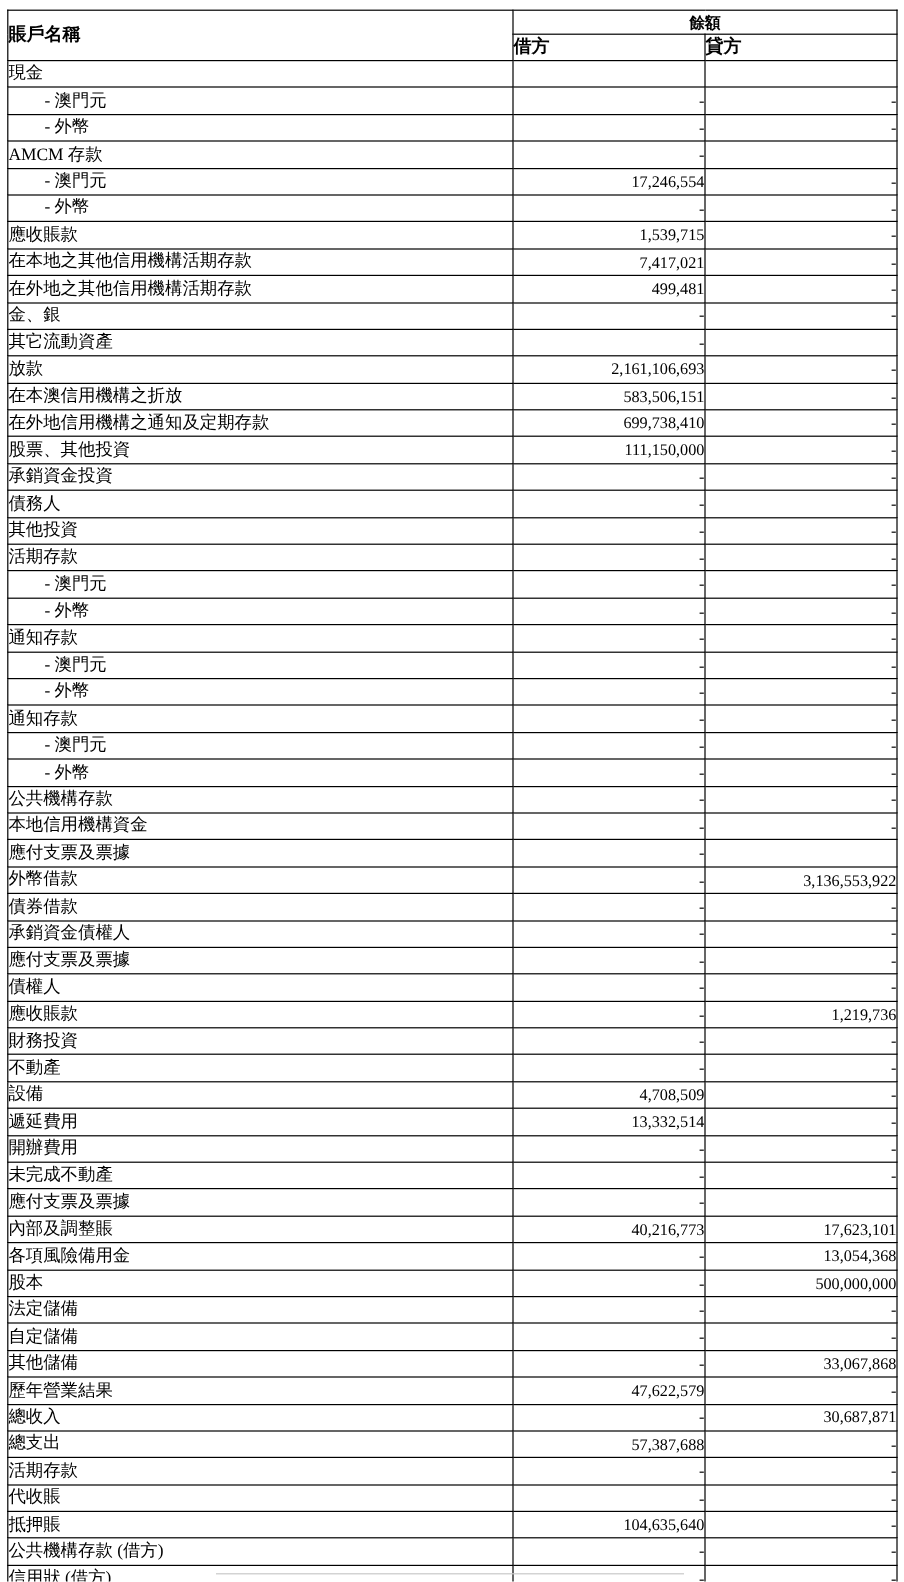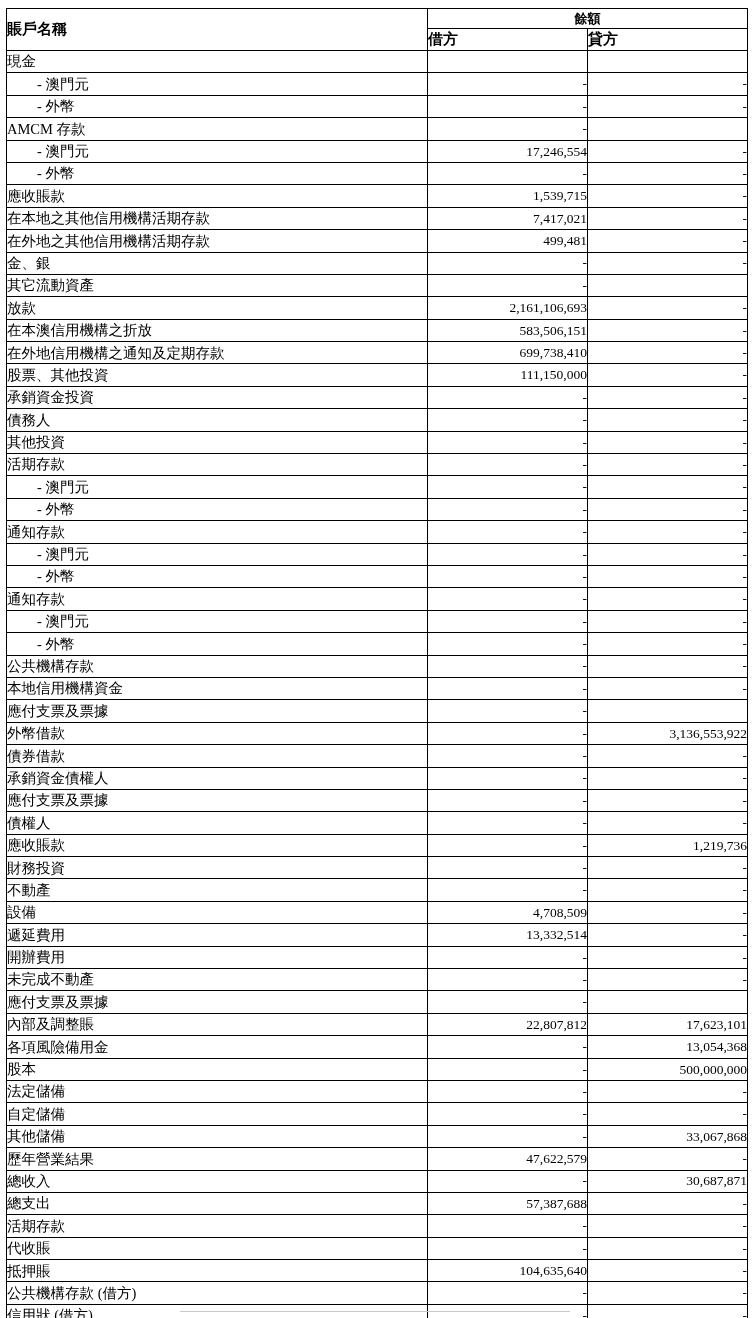--- a/index.html
+++ b/index.html
@@ -319,21 +319,21 @@
           <td class="num">-</td>
           <td class="num">-</td>
         </tr>
         <tr>
           <td class="name">應付支票及票據</td>
           <td class="num">-</td>
           <td class="num"></td>
         </tr>
         <tr>
           <td class="name">內部及調整賬</td>
-          <td class="num">22,807,812</td>
+          <td class="num">40,216,773</td>
           <td class="num">17,623,101</td>
         </tr>
         <tr>
           <td class="name">各項風險備用金</td>
           <td class="num">-</td>
           <td class="num">13,054,368</td>
         </tr>
         <tr>
           <td class="name">股本</td>
           <td class="num">-</td>

